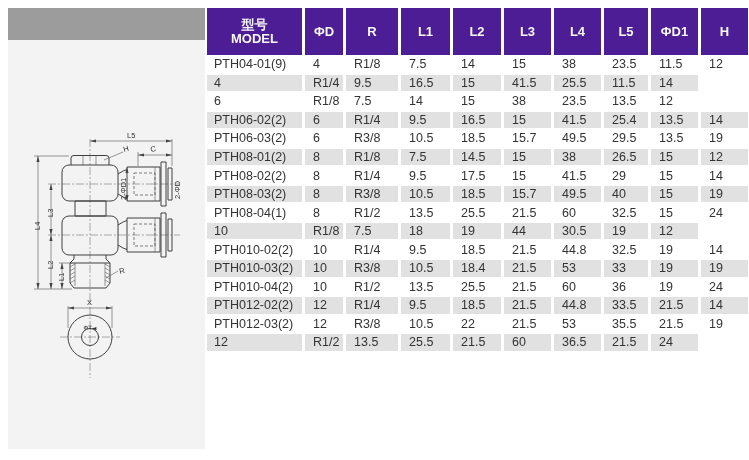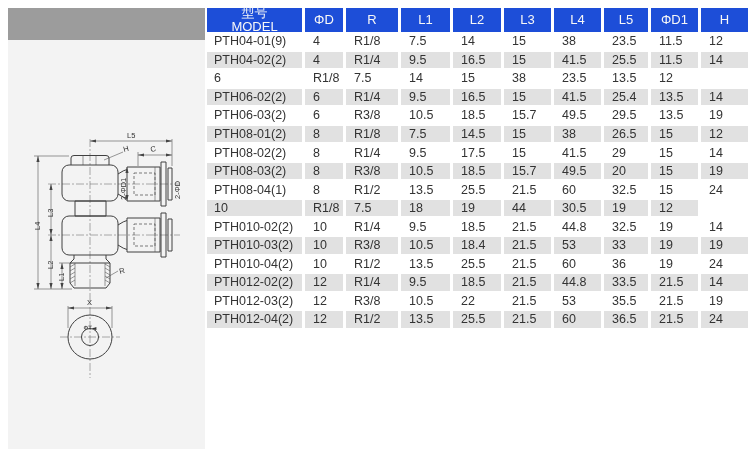--- a/index.html
+++ b/index.html
@@ -16,24 +16,24 @@
   .panel { position:absolute; left:8px; top:40px; width:197px; height:409px; background:#f3f3f3; }
 
   
   .spec-table { position:absolute; left:207px; top:8px; width:541px; }
   .thead-row, .trow {
     display:grid;
     grid-template-columns:95px 38px 52px 49px 48px 47px 47px 44px 47px 47px;
     column-gap:3px;
   }
   .th {
-    background:#1d4ed8; color:#f7f7f7;
-    height:24px; display:flex; flex-direction:column;
+    background:#4c1d95; color:#f7f7f7;
+    height:47px; display:flex; flex-direction:column;
     align-items:center; justify-content:center;
-    font-size:13px; line-height:14px;
+    font-size:13px; line-height:14px;font-weight:bold;
   }
   .trow { height:18.56px; }
   .td {
     display:flex; align-items:center;
     font-size:12.5px; color:#333;
     padding-left:8px; box-sizing:border-box;
     white-space:nowrap; overflow:hidden;
   }
   .td:first-child { padding-left:7px; }
   .trow.even .td {
@@ -168,21 +168,20 @@
           <div class="td">R1/8</div>
           <div class="td">7.5</div>
           <div class="td">14</div>
           <div class="td">15</div>
           <div class="td">38</div>
           <div class="td">23.5</div>
           <div class="td">11.5</div>
           <div class="td">12</div>
         </div>
         <div class="trow even">
-          <div class="td">PTH04-02(2)</div>
           <div class="td">4</div>
           <div class="td">R1/4</div>
           <div class="td">9.5</div>
           <div class="td">16.5</div>
           <div class="td">15</div>
           <div class="td">41.5</div>
           <div class="td">25.5</div>
           <div class="td">11.5</div>
           <div class="td">14</div>
         </div>
@@ -246,21 +245,21 @@
           <div class="td">14</div>
         </div>
         <div class="trow even">
           <div class="td">PTH08-03(2)</div>
           <div class="td">8</div>
           <div class="td">R3/8</div>
           <div class="td">10.5</div>
           <div class="td">18.5</div>
           <div class="td">15.7</div>
           <div class="td">49.5</div>
-          <div class="td">20</div>
+          <div class="td">40</div>
           <div class="td">15</div>
           <div class="td">19</div>
         </div>
         <div class="trow">
           <div class="td">PTH08-04(1)</div>
           <div class="td">8</div>
           <div class="td">R1/2</div>
           <div class="td">13.5</div>
           <div class="td">25.5</div>
           <div class="td">21.5</div>
@@ -334,21 +333,20 @@
           <div class="td">R3/8</div>
           <div class="td">10.5</div>
           <div class="td">22</div>
           <div class="td">21.5</div>
           <div class="td">53</div>
           <div class="td">35.5</div>
           <div class="td">21.5</div>
           <div class="td">19</div>
         </div>
         <div class="trow even">
-          <div class="td">PTH012-04(2)</div>
           <div class="td">12</div>
           <div class="td">R1/2</div>
           <div class="td">13.5</div>
           <div class="td">25.5</div>
           <div class="td">21.5</div>
           <div class="td">60</div>
           <div class="td">36.5</div>
           <div class="td">21.5</div>
           <div class="td">24</div>
         </div>

